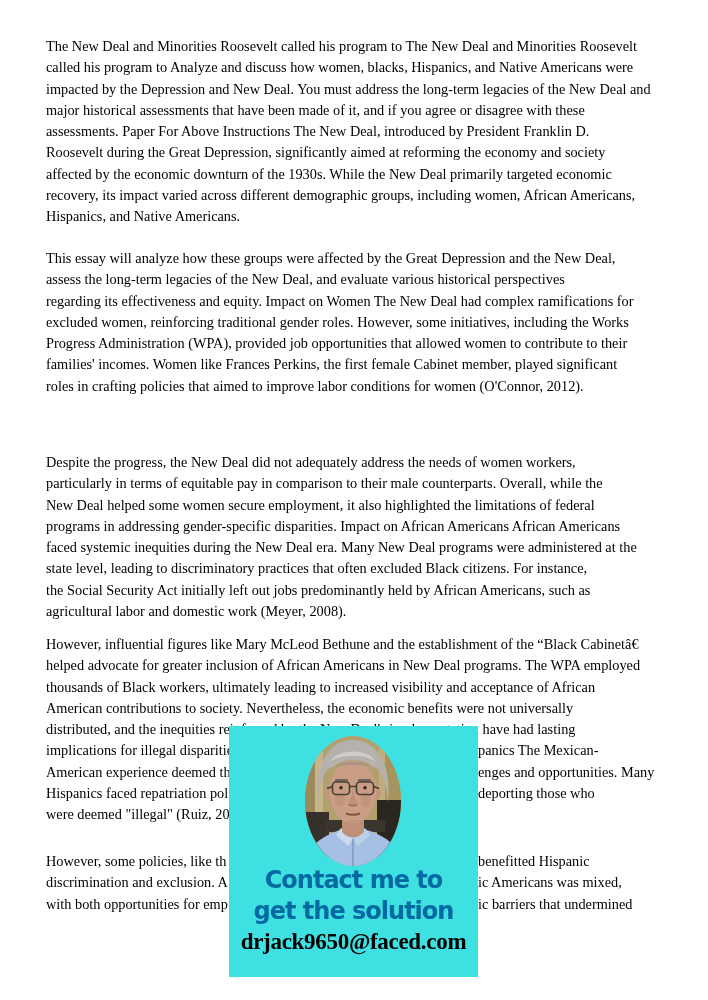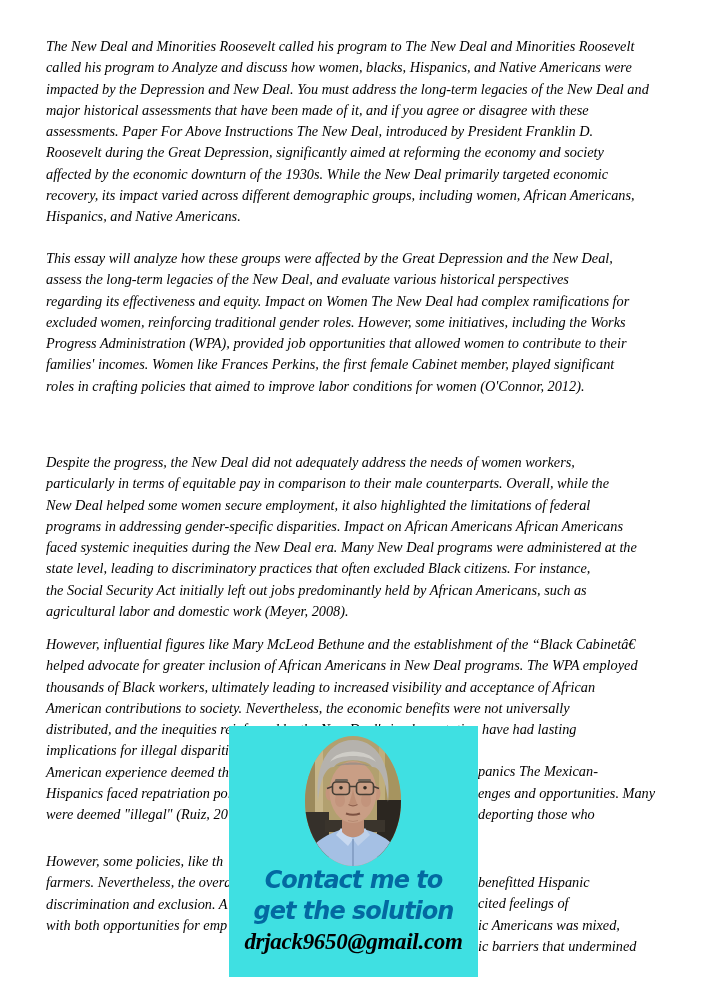--- a/index.html
+++ b/index.html
@@ -7,21 +7,20 @@
     padding: 0;
     background: #ffffff;
   }
   #page {
     position: relative;
     width: 708px;
     height: 1000px;
     background: #ffffff;
     overflow: hidden;
     font-family: "Liberation Serif", serif;
-    font-style: italic;
   }
   
   #essay {
     position: absolute;
     left: 46px;
     top: 0;
     width: 620px;
     color: #000000;
     font-size: 14.3px;
   }
@@ -33,21 +32,20 @@
   .line {
     position: relative;
     height: 21.3px;
     line-height: 21.3px;
     white-space: nowrap;
   }
   .frag-right {
     position: absolute;
     left: 432px;
     top: 0;
-    margin-top: 21px;
   }
   
   #contact-card {
     position: absolute;
     left: 229px;
     top: 726px;
     width: 249px;
     height: 251px;
     z-index: 10;
   }
@@ -124,21 +122,20 @@
         <div class="line">thousands of Black workers, ultimately leading to increased visibility and acceptance of African</div>
         <div class="line">American contributions to society. Nevertheless, the economic benefits were not universally</div>
         <div class="line">distributed, and the inequities reinforced by the New Deal's implementation have had lasting</div>
         <div class="line"><span class="frag-left">implications for illegal disparitie</span><span class="frag-right">panics The Mexican-</span></div>
         <div class="line"><span class="frag-left">American experience deemed the </span><span class="frag-right">enges and opportunities. Many</span></div>
         <div class="line"><span class="frag-left">Hispanics faced repatriation pol</span><span class="frag-right">deporting those who</span></div>
         <div class="line"><span class="frag-left">were deemed "illegal" (Ruiz, 20</span><span class="frag-right"></span></div>
       </div>
       <div class="para" style="top: 851px;">
         <div class="line"><span class="frag-left">However, some policies, like th</span><span class="frag-right">benefitted Hispanic</span></div>
-        <div class="line"><span class="frag-left">farmers. Nevertheless, the overa</span><span class="frag-right">cited feelings of</span></div>
         <div class="line"><span class="frag-left">discrimination and exclusion. A</span><span class="frag-right">ic Americans was mixed,</span></div>
         <div class="line"><span class="frag-left">with both opportunities for emp</span><span class="frag-right">ic barriers that undermined</span></div>
       </div>
     </div>
 
   <div id="contact-card" style="background: rgb(63, 224, 226);">
 
     <svg id="portrait" viewBox="0 0 96 130" xmlns="http://www.w3.org/2000/svg" aria-hidden="true">
       <defs>
         <clipPath id="ovalClip">
@@ -195,16 +192,16 @@
         <path d="M41,77.5 q7,2.6 14,0" stroke="#7d5242" stroke-width="1.9" fill="none"></path>
         <path d="M43,84.5 q5,2 10,0" stroke="#a87b64" stroke-width="1" opacity="0.6" fill="none"></path>
       </g>
     </svg>
 
     <div id="contact-title" style="color: #0369a1;">
       <div>Contact me to</div>
       <div>get the solution</div>
     </div>
 
-    <div id="contact-email" style="color: rgb(0, 0, 0);">drjack9650@gmail.com</div>
+    <div id="contact-email" style="color: rgb(0, 0, 0);">drjack9650@faced.com</div>
   </div>
 
 </div>
 
 </body></html>

